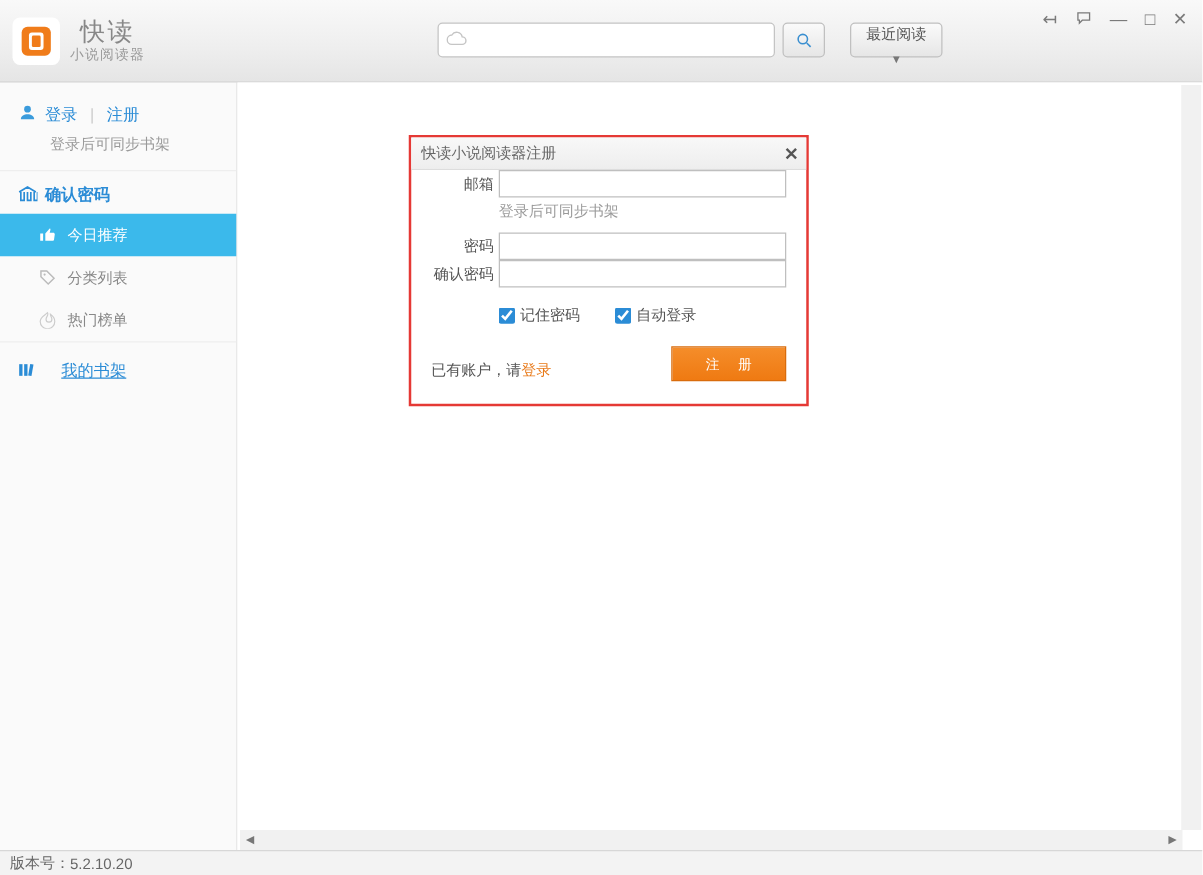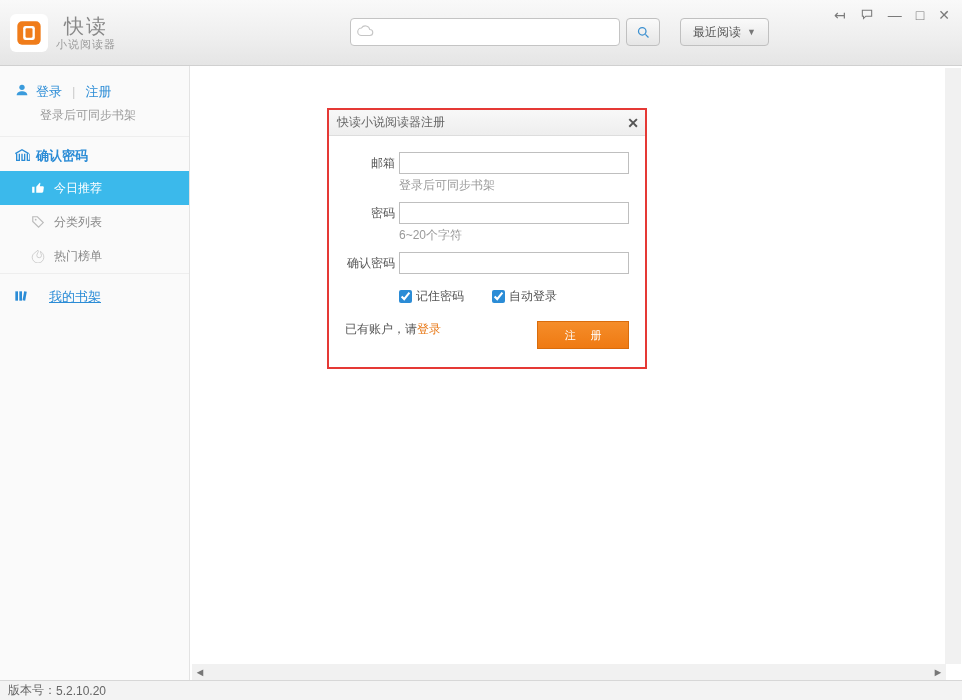--- a/index.html
+++ b/index.html
@@ -80,20 +80,21 @@
   padding: 0 12px;
   border: 1px solid #c0c0c0;
   border-radius: 4px;
   background: linear-gradient(#fafafa,#e6e6e6);
   display: flex;
   align-items: center;
   gap: 6px;
   cursor: pointer;
   color: #555;
   font-size: 12px;
+  flex-direction: column;
 }
 .recent-btn .tri { font-size: 9px; color: #777; }
 
 .win-ctrls {
   position: absolute;
   right: 12px;
   top: 8px;
   display: flex;
   gap: 14px;
   color: #7a7a7a;
@@ -196,21 +197,21 @@
   background: linear-gradient(#f8f8f8,#eeeeee);
   border-bottom: 1px solid #ddd;
   display: flex;
   align-items: center;
   justify-content: space-between;
   padding: 0 6px 0 8px;
   color: #666;
   font-size: 12px;
 }
 .dlg-close { cursor:pointer; font-weight:bold; color:#555; font-size:14px; }
-.dlg-body { padding: 16px 16px 18px; }
+.dlg-body { padding: 0 16px 18px; }
 .form-row {
   display: flex;
   align-items: center;
   gap: 4px;
 }
 .form-row label {
   width: 50px;
   text-align: right;
   color: #555;
   font-size: 12px;
@@ -226,21 +227,21 @@
 .chk-row {
   margin: 14px 0 16px 54px;
   display: flex;
   gap: 28px;
   color: #555;
 }
 .chk-row label { display:flex; align-items:center; gap:4px; cursor:pointer; }
 .chk-row input { accent-color: #2b8cd6; }
 .bottom-row {
   display: flex;
-  align-items: flex-start;
+  align-items: flex-end;
   justify-content: space-between;
 }
 .existing { color:#555; font-size:12px; }
 .existing .lnk { color:#e87a1a; cursor:pointer; }
 .reg-btn {
   width: 92px;
   height: 28px;
   background: linear-gradient(#f58d2a,#ef7a12);
   border: 1px solid #d96c0c;
   color: #fff;
@@ -398,21 +399,20 @@
         <div class="form-row">
           <label>邮箱</label>
           <input type="text" style="">
         </div>
         <div class="hint">登录后可同步书架</div>
 
         <div class="form-row">
           <label>密码</label>
           <input type="password" style="">
         </div>
-        <div class="hint">6~20个字符</div>
 
         <div class="form-row">
           <label>确认密码</label>
           <input type="password" style="">
         </div>
 
         <div class="chk-row">
           <label>
             <input type="checkbox" checked="" style="">
             <span>记住密码</span>

